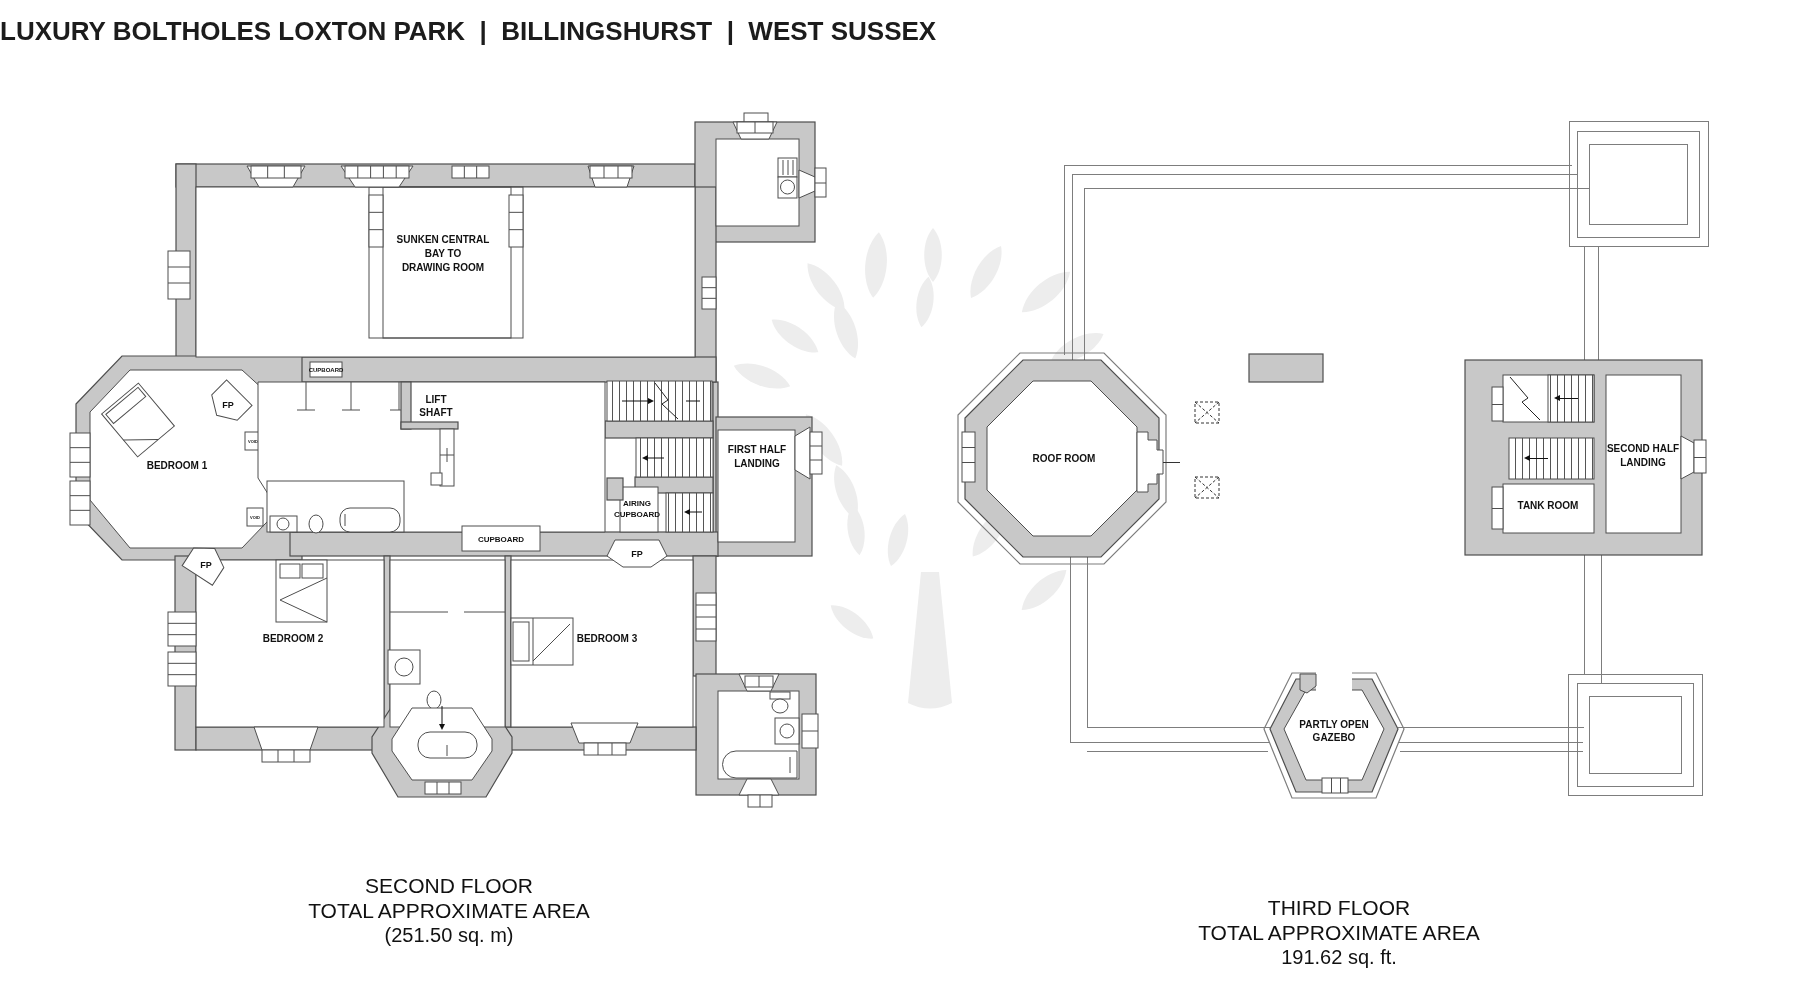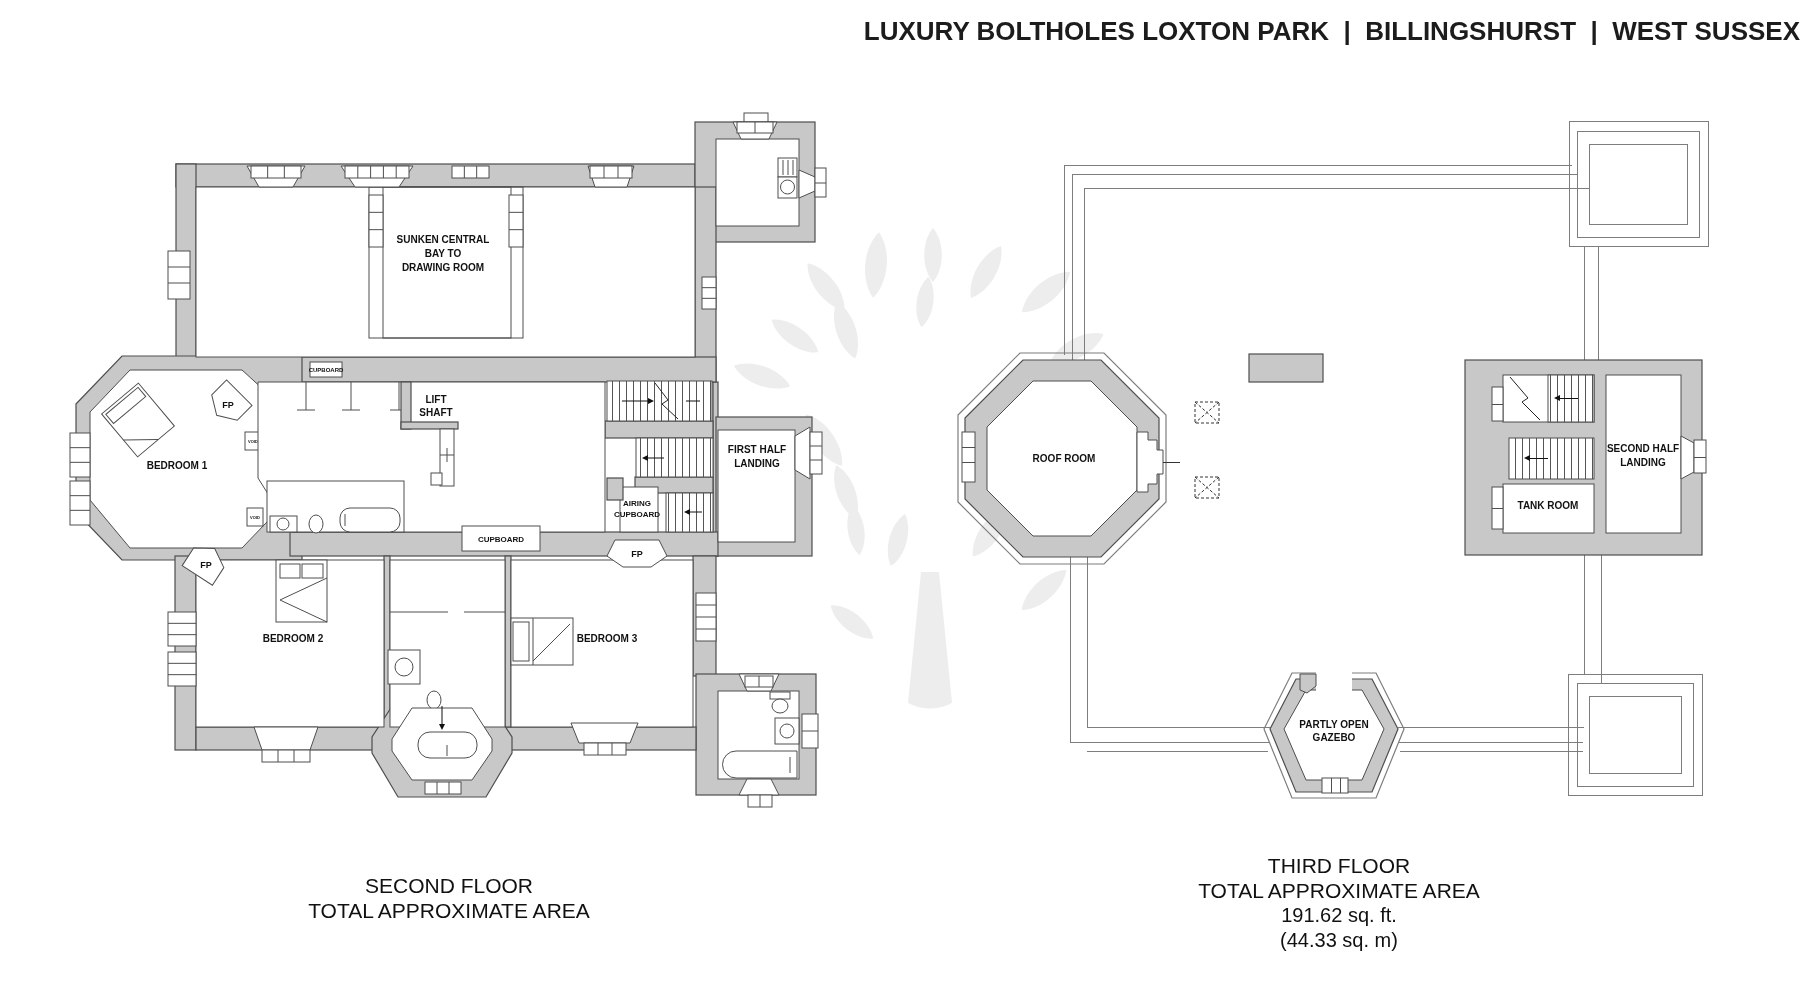--- a/index.html
+++ b/index.html
@@ -1,34 +1,34 @@
 <!DOCTYPE html>
 <html><head>
 <meta charset="utf-8">
 <style>
   html,body{margin:0;padding:0;background:#ffffff;width:1800px;height:1000px;overflow:hidden;}
   body{font-family:"Liberation Sans", sans-serif;}
-  .title{position:absolute;top:16px;left:0;width:1800px;text-align:right;
+  .title{position:absolute;top:16px;left:0;width:1800px;text-align:left;
          font-size:26px;font-weight:bold;color:#1c1c1c;}
   .areablk{position:absolute;text-align:center;color:#111;}
   .areablk .b{font-size:21px;font-weight:normal;line-height:24.5px;}
   .areablk .n{font-size:20px;font-weight:normal;line-height:24.5px;}
 </style>
 </head>
 <body>
 <div class="title">LUXURY BOLTHOLES LOXTON PARK&nbsp; | &nbsp;BILLINGSHURST&nbsp; | &nbsp;WEST SUSSEX</div>
 <div class="areablk" style="left:249px;top:874px;width:400px;">
   <div class="b">SECOND FLOOR</div>
   <div class="b">TOTAL APPROXIMATE AREA</div>
+  <div class="n">(251.50 sq. m)</div>
 </div>
-<div class="areablk" style="left:1139px;top:854px;width:400px;">
+<div class="areablk" style="left:1139px;top:896px;width:400px;">
   <div class="b">THIRD FLOOR</div>
   <div class="b">TOTAL APPROXIMATE AREA</div>
   <div class="n">191.62 sq. ft.</div>
-  <div class="n">(44.33 sq. m)</div>
 </div>
 <svg width="1800" height="1000" viewBox="0 0 1800 1000" style="position:absolute;left:0;top:0;">
 <defs>
 <pattern id="tr" width="7" height="8" patternUnits="userSpaceOnUse">
   <rect width="7" height="8" fill="white"></rect>
   <line x1="3.5" y1="0" x2="3.5" y2="8" stroke="#555" stroke-width="1"></line>
 </pattern>
 </defs>
 <g fill="#ededed">
 <path d="M0,-30 C13,-15 13,15 0,30 C-13,15 -13,-15 0,-30 Z" transform="translate(826,287) rotate(-38) scale(1.0)"></path>

